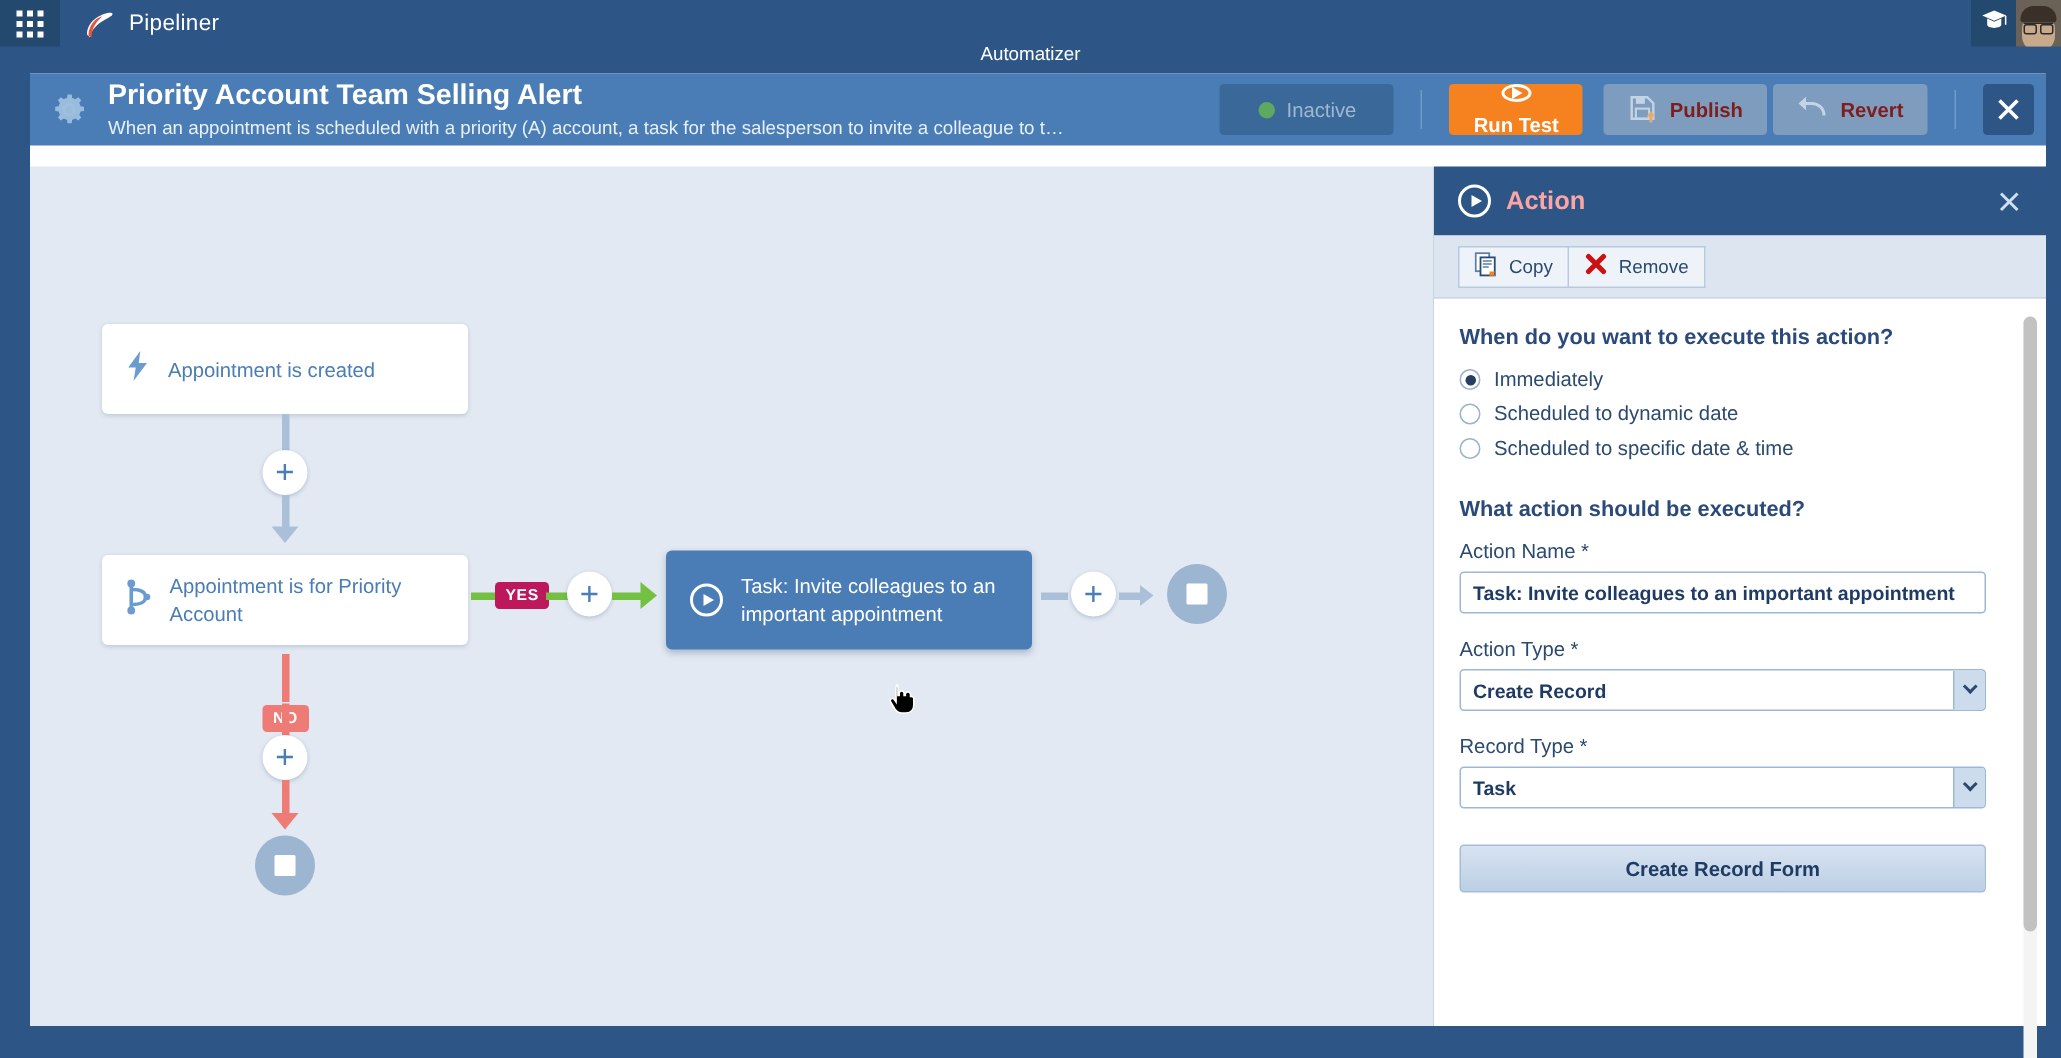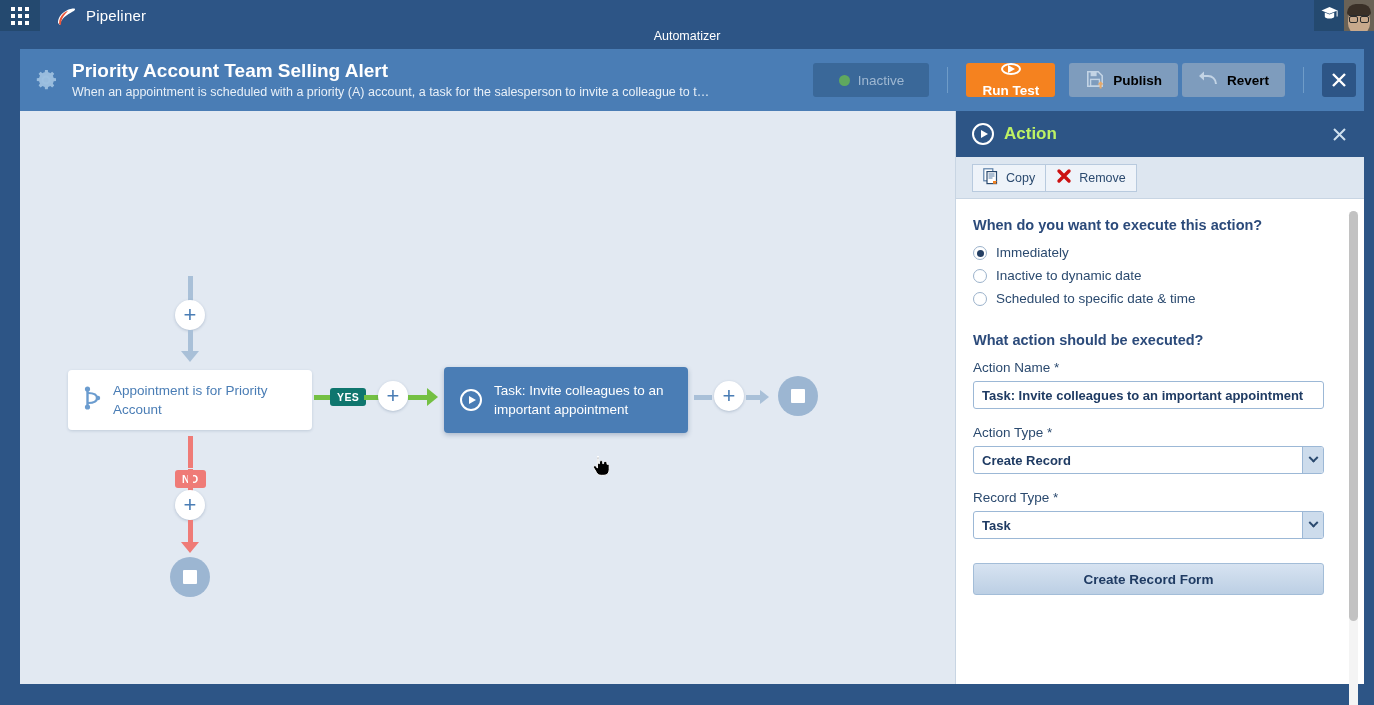--- a/index.html
+++ b/index.html
@@ -64,42 +64,42 @@
 
   
   .frame {
     position: absolute; left: 20px; top: 49px;
     width: 1344px; height: 635px;
     background: #ffffff;
   }
 
   
   .hdr {
-    position: absolute; left: 0; top: 0; width: 100%; height: 62px;
+    position: absolute; left: 0; top: 0; width: 100%; height: 48px;
     background: #4a7db5;
     display: flex; align-items: center;
   }
   .hdr-gear { width: 52px; display: flex; justify-content: center; }
   .hdr-text { flex: 0 0 720px; }
   .hdr-title { color: #ffffff; font-size: 19px; font-weight: bold; line-height: 24px; }
   .hdr-sub {
     color: #e8f0f8; font-size: 12.5px; line-height: 18px;
     white-space: nowrap; overflow: hidden; max-width: 715px;
   }
   .hdr-actions { display: flex; align-items: center; gap: 4px; margin-left: auto; padding-right: 8px; }
   .btn {
     display: inline-flex; align-items: center; gap: 8px;
     height: 34px; padding: 0 16px; border-radius: 3px;
     font-size: 13.5px; font-weight: bold; border: none;
     font-family: "Liberation Sans", sans-serif;
   }
   .btn-inactive { background: #3a6899; color: #9fb8d2; font-weight: normal; width: 116px; justify-content: center; }
   .dot { width: 11px; height: 11px; border-radius: 50%; background: #5fa85f; display: inline-block; }
   .btn-run { background: #f5821f; color: #ffffff; flex-direction: column; }
-  .btn-dim { background: #7e9cbd; color: #000000; }
+  .btn-dim { background: #7e9cbd; color: #7f1d1d; }
   .divider { width: 1px; height: 26px; background: #6f9cc8; margin: 0 14px; }
   .btn-close {
     width: 34px; height: 34px; background: #2d5586; border-radius: 3px;
     display: flex; align-items: center; justify-content: center;
   }
   .play-circle {
     width: 20px; height: 20px; border: 2px solid currentColor; border-radius: 50%;
     display: inline-flex; align-items: center; justify-content: center; position: relative;
   }
   .play-circle:after {
@@ -149,37 +149,37 @@
   .arrow-right {
     position: absolute; width: 0; height: 0;
     border-top: 9px solid transparent; border-bottom: 9px solid transparent;
     border-left: 11px solid #74c043;
   }
   .arrow-right-gray { border-left-color: #a9c0d8; border-top-width: 7px; border-bottom-width: 7px; border-left-width: 9px; }
   .tag {
     position: absolute; border-radius: 3px; color: #ffffff;
     font-size: 10.5px; font-weight: bold; padding: 3px 7px; letter-spacing: .4px;
   }
-  .tag-yes { background: #0f766e; }
+  .tag-yes { background: #be185d; }
   .tag-no { background: #ef7b77; }
 
   .cursor-hand {
     position: absolute; left: 572px; top: 344px; width: 18px; height: 22px; z-index: 40;
   }
 
   
   .panel {
     position: absolute; left: 935px; top: 0; width: 409px; height: 100%;
     background: #ffffff; border-left: 1px solid #c8d5e3;
   }
   .panel-hdr {
     height: 46px; background: #2d5586; display: flex; align-items: center;
     padding: 0 10px 0 16px; gap: 10px;
   }
-  .panel-title { color: #bef264; font-size: 17px; font-weight: bold; }
+  .panel-title { color: #fca5a5; font-size: 17px; font-weight: bold; }
   .panel-close {
     margin-left: auto; width: 30px; height: 30px;
     display: flex; align-items: center; justify-content: center;
   }
   .panel-toolbar {
     height: 42px; background: #dde6f0; border-bottom: 1px solid #c8d5e3;
     display: flex; align-items: center; padding: 0 16px;
   }
   .tb-btn {
     display: inline-flex; align-items: center; gap: 7px; height: 28px;
@@ -331,20 +331,28 @@
           <path stroke="#ffffff" stroke-width="2.4" d="M3 3l12 12M15 3L3 15"></path>
         </svg>
       </div>
     </div>
   </div>
 
   <div class="body-area">
 
     <div class="canvas">
 
+      <div class="node" style="left:48px; top:105px; width:244px; height:60px;">
+        <span>
+          <svg width="16" height="20" viewBox="0 0 16 20">
+            <path fill="#6b9ccf" d="M9.5 0 1.5 11h5L5 20l9-12H8.5z"></path>
+          </svg>
+        </span>
+        <span class="node-label">Appointment is created</span>
+      </div>
 
       <div class="conn" style="left:168px; top:165px; width:5px; height:35px;"></div>
       <div class="plus" style="left:155px; top:189px;">
         <span>+</span>
       </div>
       <div class="conn" style="left:168px; top:219px; width:5px; height:24px;"></div>
       <div class="arrow-down" style="left:161px; top:240px;"></div>
 
       <div class="node" style="left:48px; top:259px; width:244px; height:60px;">
         <span>
@@ -436,21 +444,21 @@
 
       <div class="panel-scroll">
         <div class="sec-title">When do you want to execute this action?</div>
 
         <div class="radio-row">
           <span class="radio on"></span>
           <span class="radio-label">Immediately</span>
         </div>
         <div class="radio-row">
           <span class="radio"></span>
-          <span class="radio-label">Inactive to dynamic date</span>
+          <span class="radio-label">Scheduled to dynamic date</span>
         </div>
         <div class="radio-row">
           <span class="radio"></span>
           <span class="radio-label">Scheduled to specific date &amp; time</span>
         </div>
 
         <div class="sec-title" style="margin-top:26px">What action should be executed?</div>
 
         <div class="field-label" style="margin-top:8px">Action Name *</div>
         <div class="input">Task: Invite colleagues to an important appointment</div>

